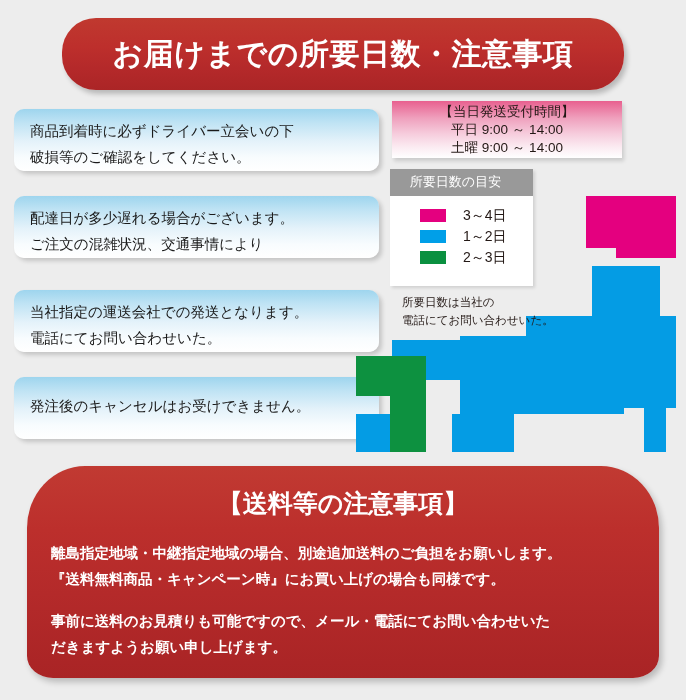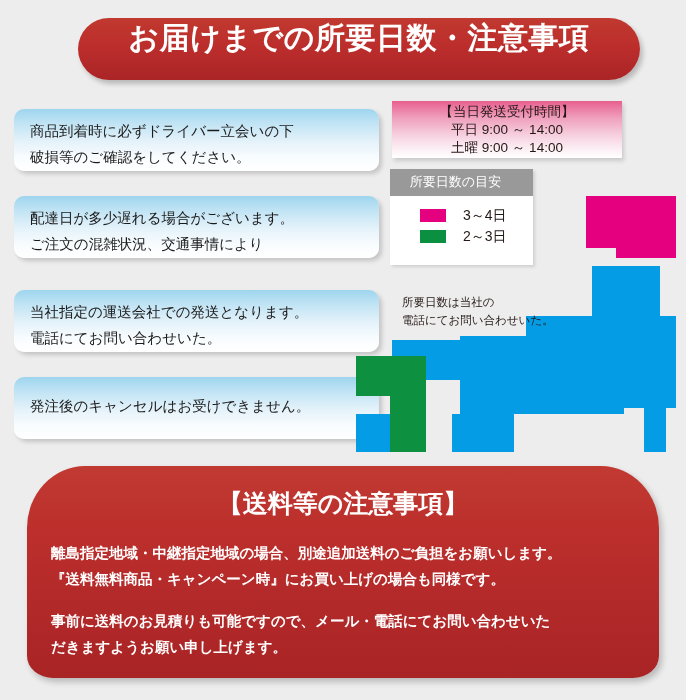--- a/index.html
+++ b/index.html
@@ -12,29 +12,29 @@
     height: 700px;
     position: relative;
     overflow: hidden;
     font-family: "Liberation Sans", "DejaVu Sans", sans-serif;
     color: #231815;
   }
 
   
   #main-title {
     position: absolute;
-    left: 78px;
+    left: 62px;
     top: 18px;
     width: 562px;
-    height: 62px;
+    height: 72px;
     border-radius: 34px;
     background: linear-gradient(to bottom, #c0392f 0%, #bd2f2c 40%, #b4292a 70%, #ab2526 100%);
     box-shadow: 3px 4px 5px rgba(0,0,0,0.22);
     display: flex;
-    align-items: flex-start;
+    align-items: center;
     justify-content: center;
   }
   #main-title .tt {
     color: #ffffff;
     font-size: 30px;
     font-weight: bold;
     letter-spacing: 0.5px;
     white-space: nowrap;
   }
 
@@ -205,20 +205,24 @@
   <div class="hl">平日 9:00 ～ 14:00</div>
   <div class="hl">土曜 9:00 ～ 14:00</div>
 </div>
 
 <div id="legend">
   <div id="legend-header" style="background: rgb(153, 153, 153);">所要日数の目安</div>
   <div id="legend-body">
     <div class="legend-row">
       <span class="legend-swatch" style="background: rgb(228, 0, 127);"></span>
       <span class="legend-label">3～4日</span>
+    </div>
+    <div class="legend-row">
+      <span class="legend-swatch" style="background: rgb(0, 159, 232);"></span>
+      <span class="legend-label">1～2日</span>
     </div>
     <div class="legend-row">
       <span class="legend-swatch" style="background: rgb(10, 144, 64);"></span>
       <span class="legend-label">2～3日</span>
     </div>
   </div>
 </div>
 
 <div id="legend-note">
   <div class="nl">所要日数は当社の</div>

